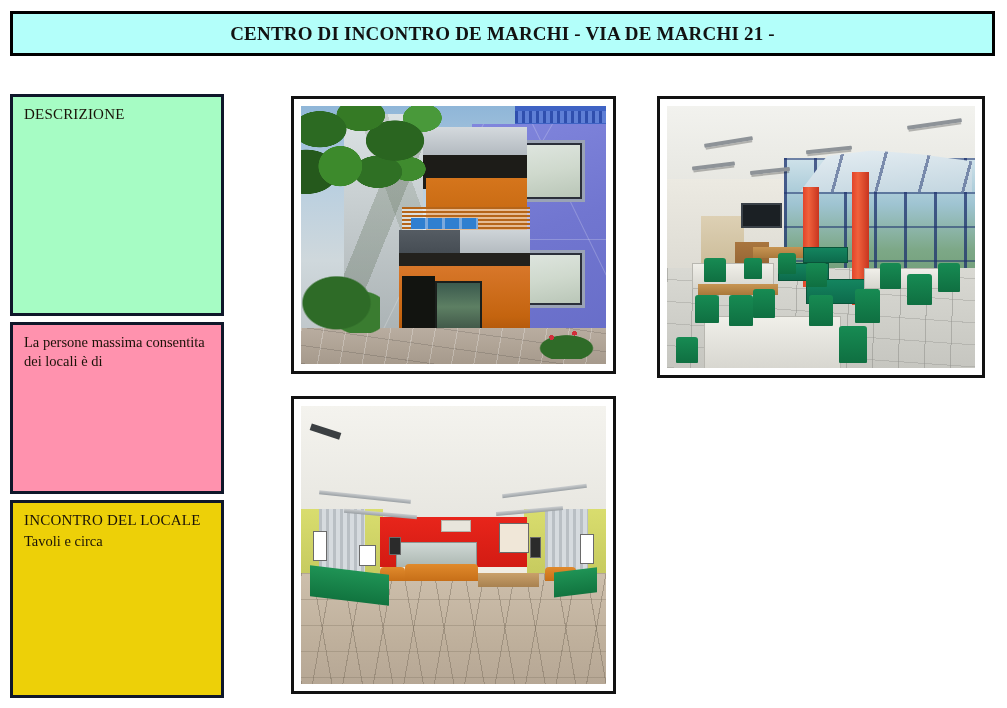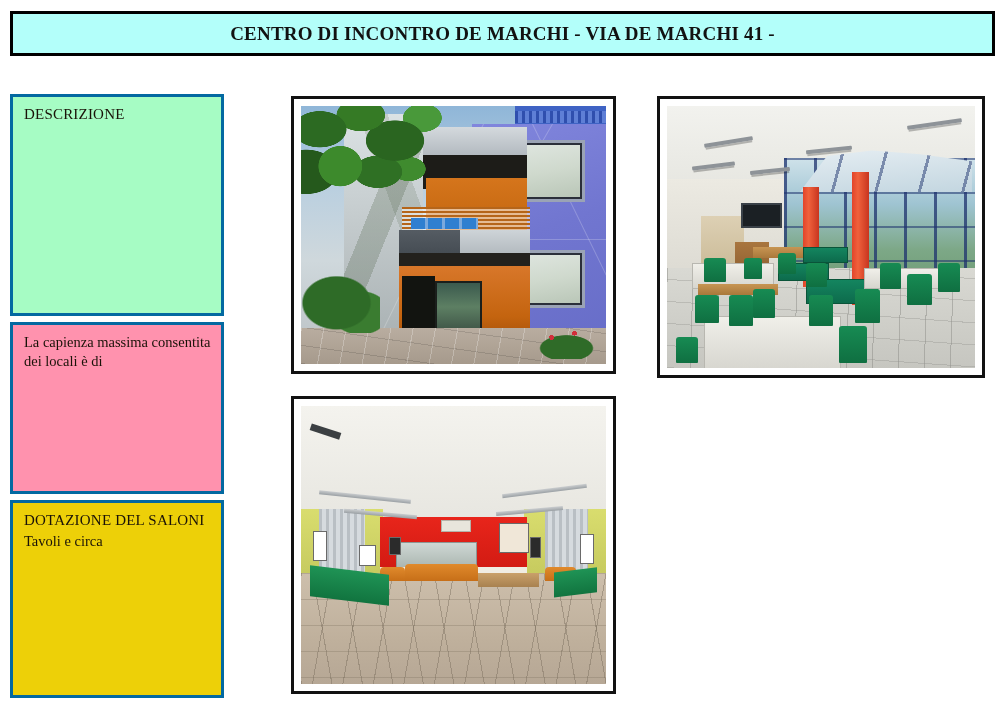--- a/index.html
+++ b/index.html
@@ -36,21 +36,21 @@
     color: #121212;
     font-family: "Liberation Serif", "DejaVu Serif", serif;
     white-space: nowrap;
   }
 
   
   .info-box {
     position: absolute;
     left: 10px;
     width: 214px;
-    border: 3px solid #0369a1;
+    border: 3px solid #0f172a;
     box-sizing: border-box;
     padding: 8px 9px 6px 11px;
     color: #1a1208;
     font-size: 14.5px;
     line-height: 1.33;
   }
   .info-box .box-heading {
     display: block;
     font-size: 15px;
     margin-bottom: 1px;
@@ -356,33 +356,33 @@
   }
   .sl-skirt {
     position: absolute; left: 26%; top: 58%; width: 48%; height: 3%;
     background: #f0ece2;
   }
 </style>
 </head>
 <body>
 
 <div id="title-banner">
-  <span id="title-text">CENTRO DI INCONTRO DE MARCHI - VIA DE MARCHI 41 -</span>
+  <span id="title-text">CENTRO DI INCONTRO DE MARCHI - VIA DE MARCHI 21 -</span>
 </div>
 
 <div class="info-box" id="box-descrizione">
   <span class="box-heading">DESCRIZIONE</span>
 </div>
 
 <div class="info-box" id="box-capienza">
-  <span class="box-body">La capienza massima consentita dei locali è di</span>
+  <span class="box-body">La persone massima consentita dei locali è di</span>
 </div>
 
 <div class="info-box" id="box-dotazione">
-  <span class="box-heading">DOTAZIONE DEL SALONI</span>
+  <span class="box-heading">INCONTRO DEL LOCALE</span>
   <span class="box-body">Tavoli e circa</span>
 </div>
 
 <div class="photo-frame" id="photo-building">
   <div class="photo-inner">
     <div class="bld-sky"></div>
     <div class="bld-grey-left"></div>
     <div class="bld-blue-top"></div>
     <div class="bld-blue-wing">
       <div class="bld-seam" style="left:8%;top:0;width:1px;height:100%;transform:rotate(26deg);transform-origin:top;"></div>

